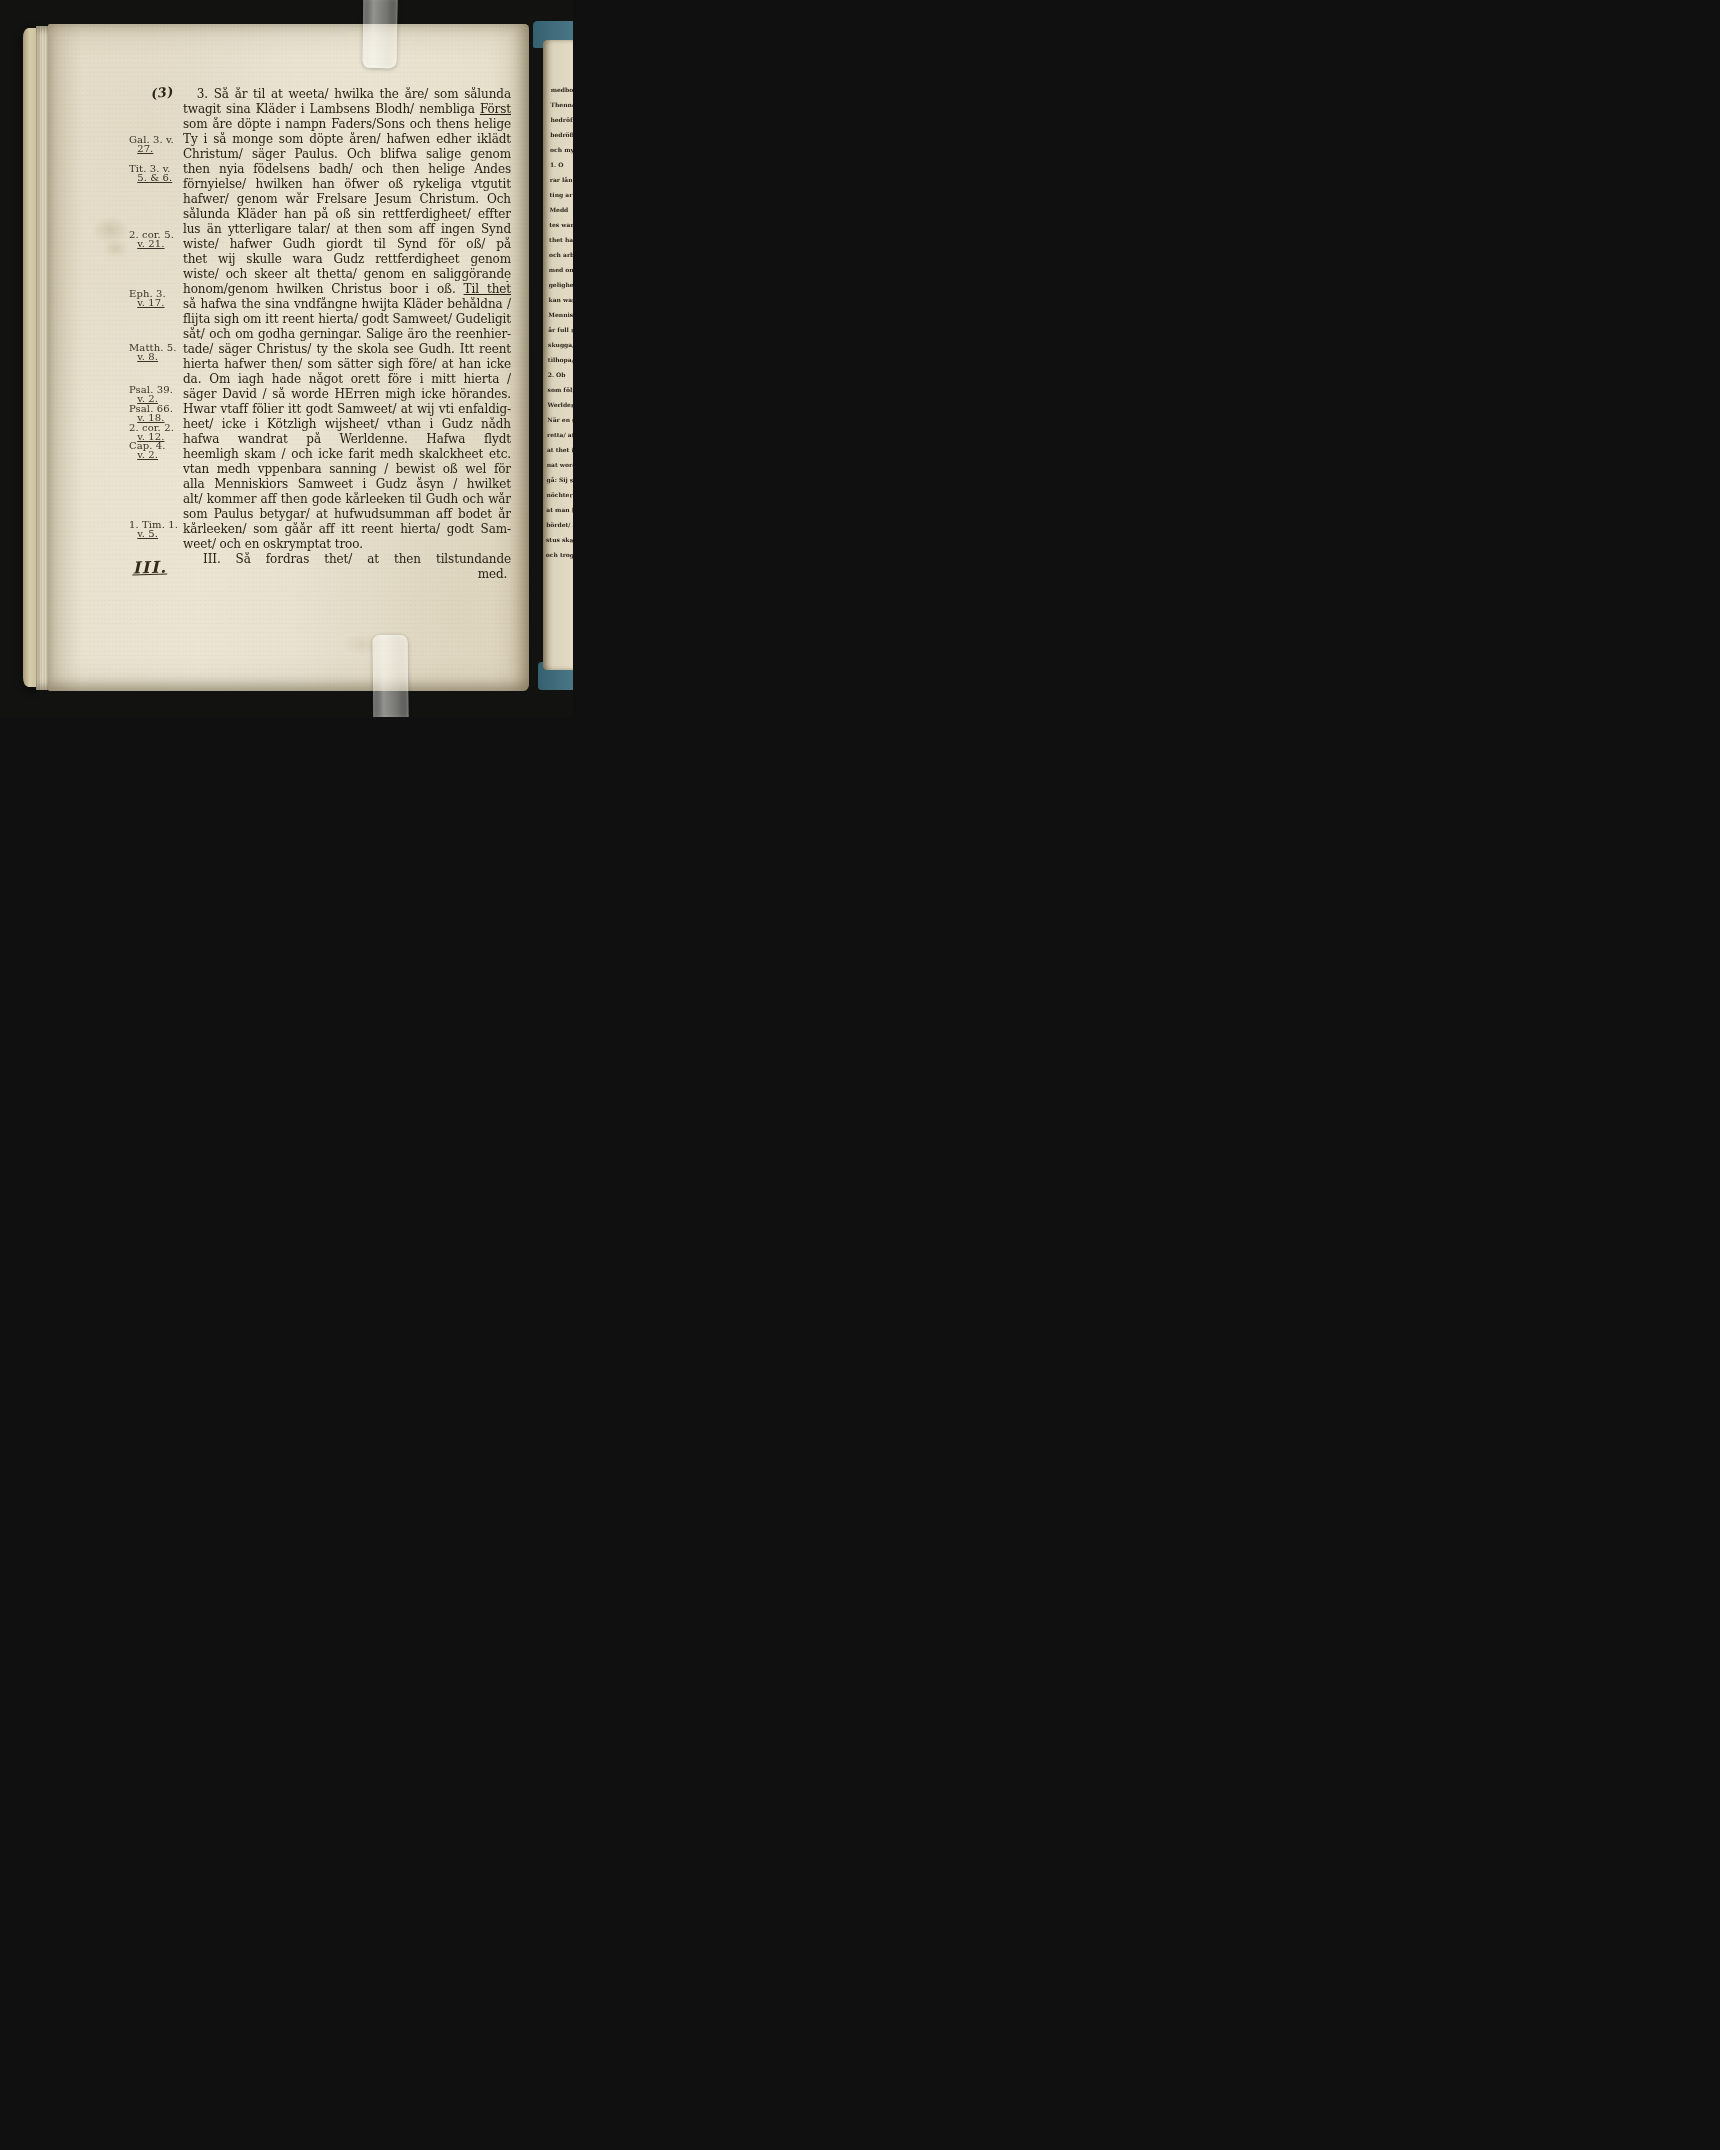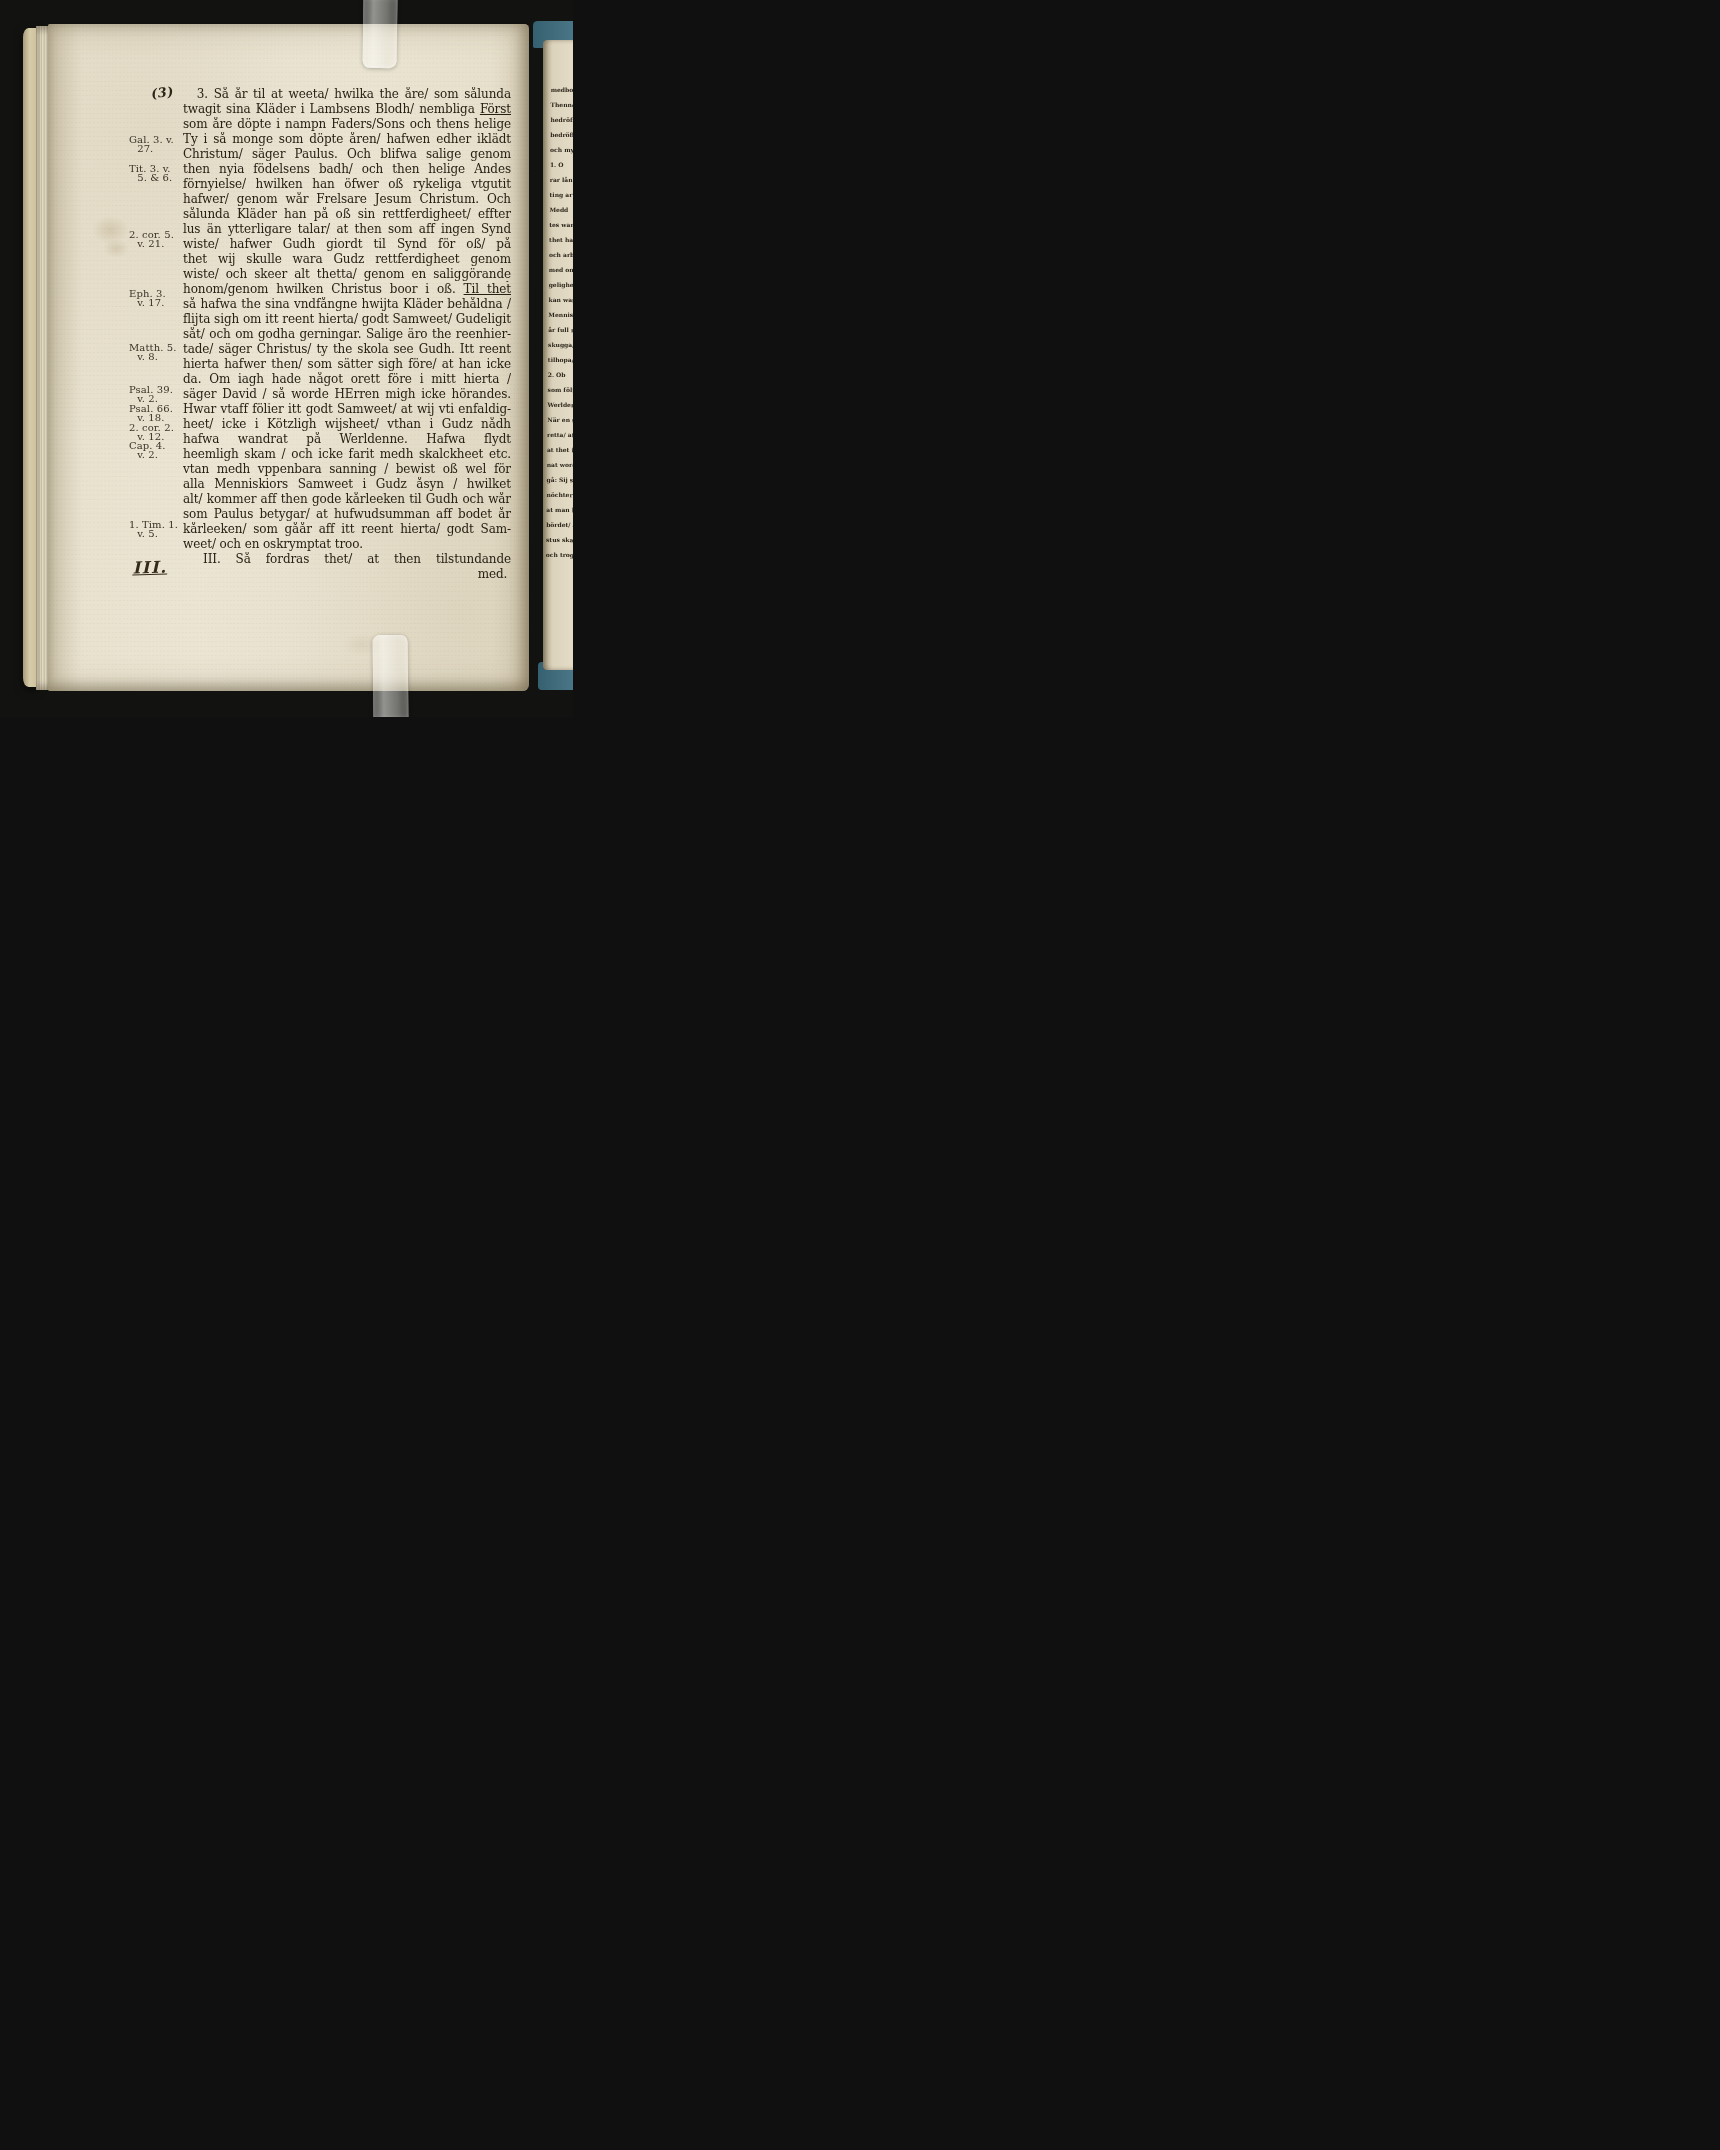--- a/index.html
+++ b/index.html
@@ -38,21 +38,21 @@
   .stain.s3 { left:293px; top:609px; width:41px; height:23px;
     background:radial-gradient(ellipse, rgba(120,95,50,.08), transparent 70%); }
 
   
   .pagenum { position:absolute; left:103px; top:61px; font-size:13px; font-weight:700;
     font-style:italic; color:#2c251a; transform:rotate(-7deg); letter-spacing:0.5px; }
 
   
   .note { position:absolute; left:81px; width:53px; font-size:10px; font-weight:400;
     color:#383228; line-height:9.2px; letter-spacing:0.1px; }
-  .note .verse { padding-left:8.2px; }
+  .note .verse { padding-left:8.2px;text-decoration:underline; }
 
   
   .body-text { position:absolute; left:135px; top:63px; width:328px; color:#272115;
     font-size:12px; font-weight:400; line-height:15px; letter-spacing:-0.1px; }
   .body-text .line { height:15px; overflow:hidden; text-align:justify; text-align-last:justify;
     white-space:normal; }
   .body-text div:nth-of-type(1)  { text-indent:13.7px; }
   .body-text div:nth-of-type(31) { text-align-last:left; }
   .body-text div:nth-of-type(32) { text-indent:20px; }
   .body-text div:nth-of-type(33) { text-align:right; text-align-last:right; padding-right:3.7px; }

